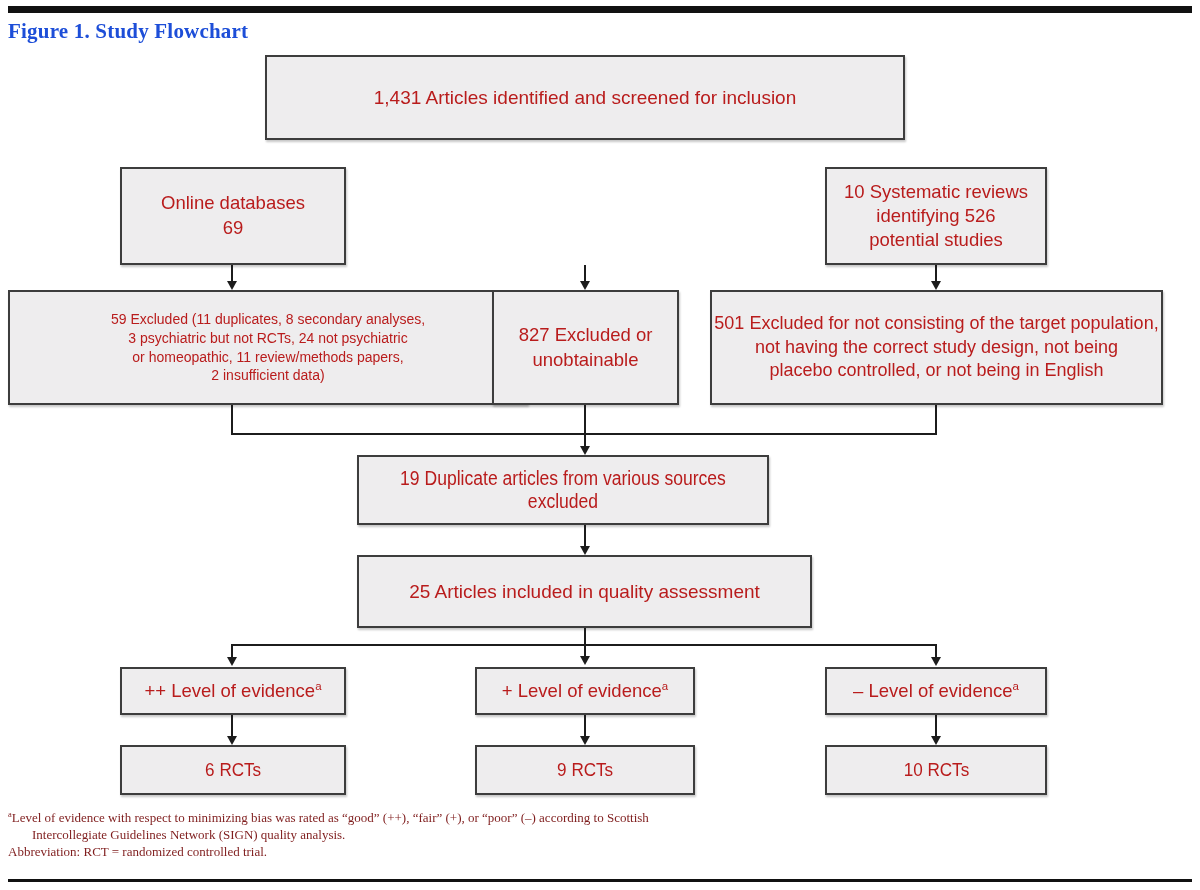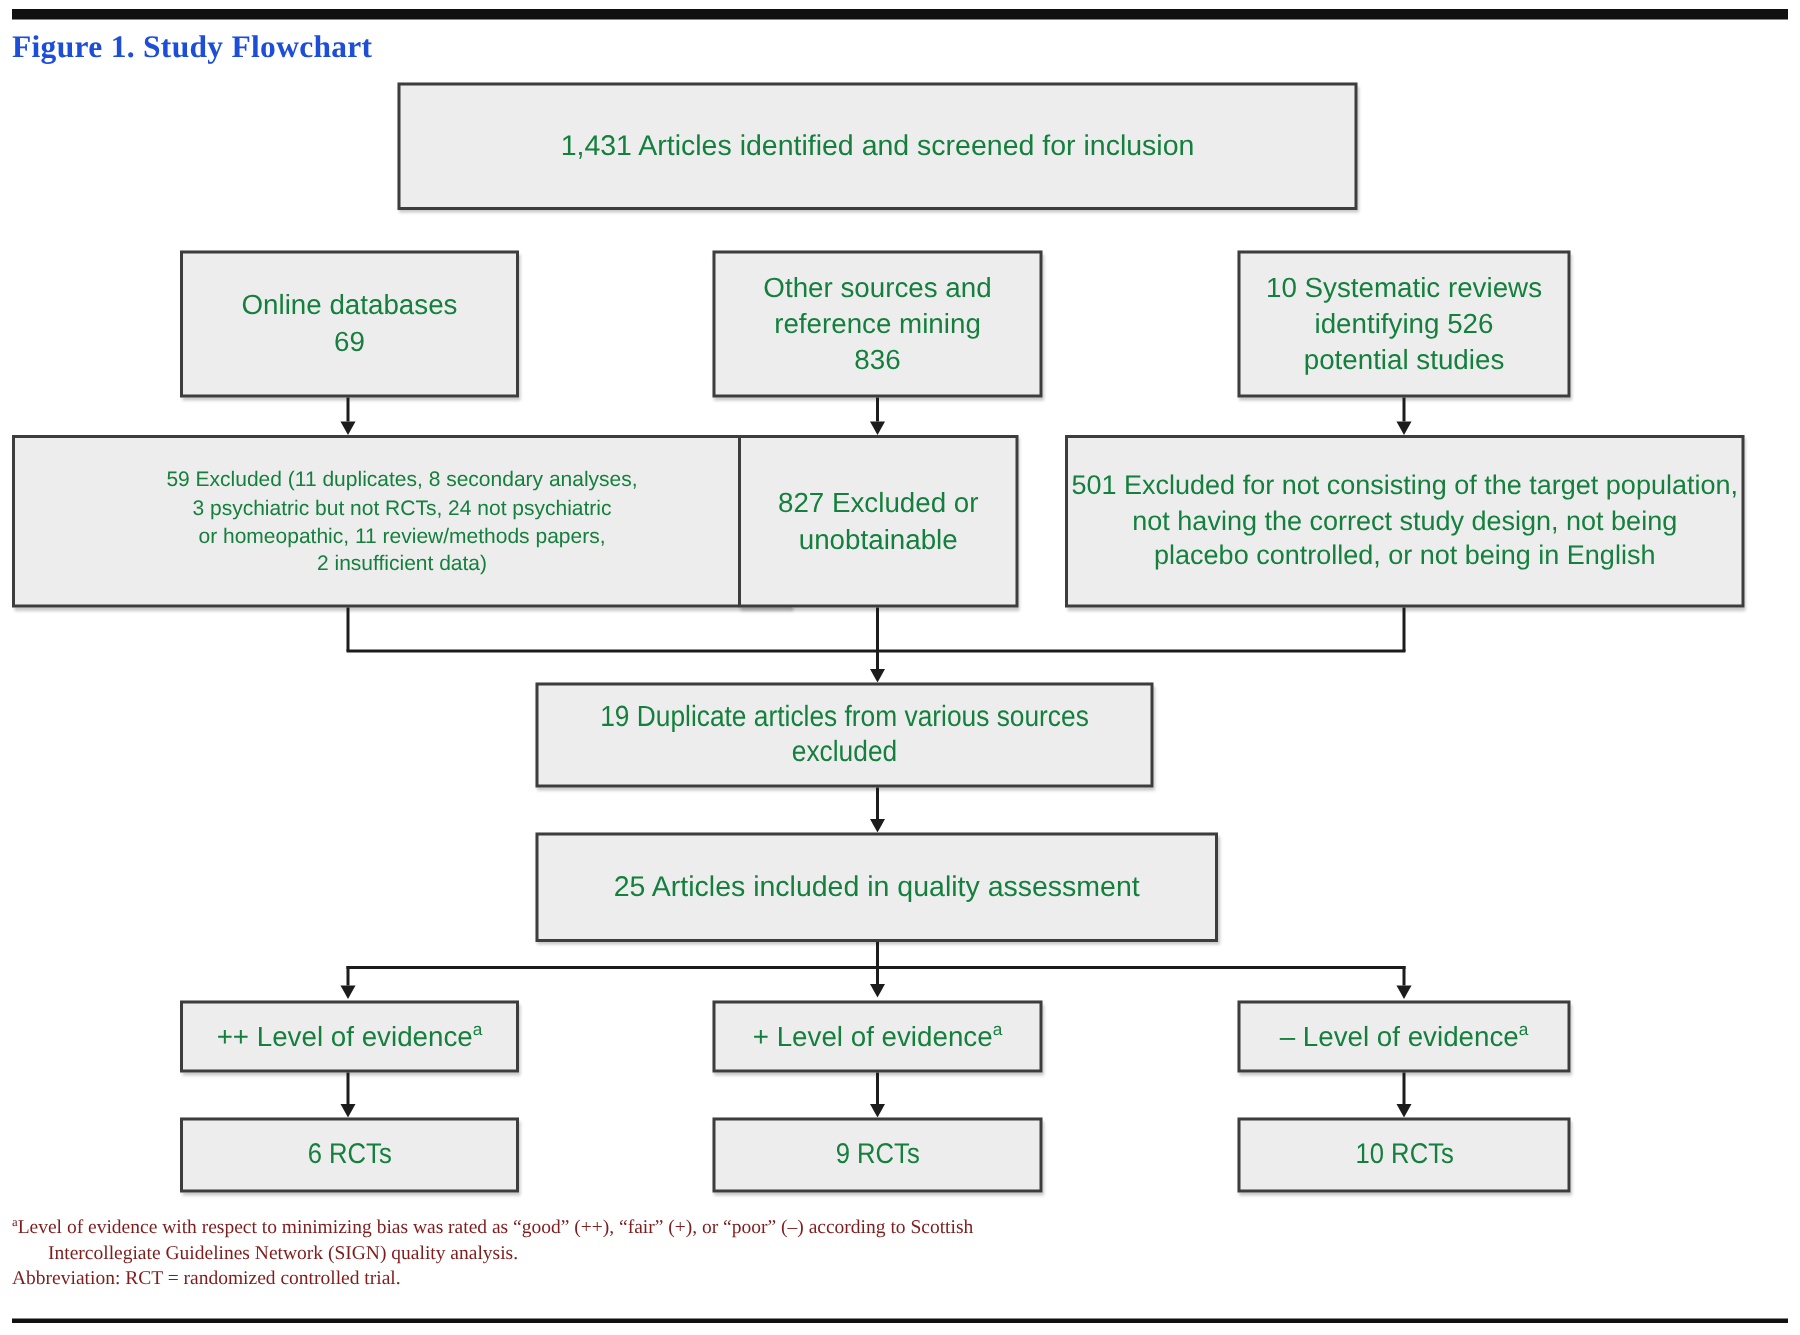--- a/index.html
+++ b/index.html
@@ -11,21 +11,21 @@
   .rule-bottom{position:absolute;left:8px;top:879px;width:1184px;height:3px;background:#111111;}
   .fig-title{
     position:absolute;left:8px;top:19px;margin:0;
     font-family:"Liberation Serif",serif;font-size:21px;font-weight:700;
     letter-spacing:0.2px;color:#1d4ed8;
   }
   .box{
     position:absolute;background:#eeedee;border:2px solid #3d3d3d;
     box-shadow:1px 2px 2px rgba(0,0,0,0.22);
     display:flex;align-items:center;justify-content:center;
-    text-align:center;color:#15803d;box-sizing:border-box;
+    text-align:center;color:#b91c1c;box-sizing:border-box;
   }
   .box .txt{white-space:pre-line;display:inline-block;}
   .box sup{font-size:0.62em;vertical-align:super;line-height:0;}
   
   .b-screen{left:265px;top:55px;width:640px;height:85px;font-size:19px;}
   
   .b-src1{left:120px;top:167px;width:226px;height:98px;font-size:18.5px;line-height:1.35;}
   .b-src2{left:475px;top:167px;width:220px;height:98px;font-size:18.5px;line-height:1.3;}
   .b-src3{left:825px;top:167px;width:222px;height:98px;font-size:18.5px;line-height:1.3;}
   
@@ -70,25 +70,20 @@
   <div class="rule-top"></div>
   <h1 class="fig-title">Figure 1. Study Flowchart</h1>
 
   <div class="box b-screen">
     <span class="txt">1,431 Articles identified and screened for inclusion</span>
   </div>
 
   <div class="box b-src1">
     <span class="txt">Online databases
 69</span>
-  </div>
-  <div class="box b-src2">
-    <span class="txt">Other sources and
-reference mining
-836</span>
   </div>
   <div class="box b-src3">
     <span class="txt">10 Systematic reviews
 identifying 526
 potential studies</span>
   </div>
 
   <div class="varrow" style="left:231px;top:265px;height:16px;"></div>
   <div class="varrow" style="left:584px;top:265px;height:16px;"></div>
   <div class="varrow" style="left:935px;top:265px;height:16px;"></div>

